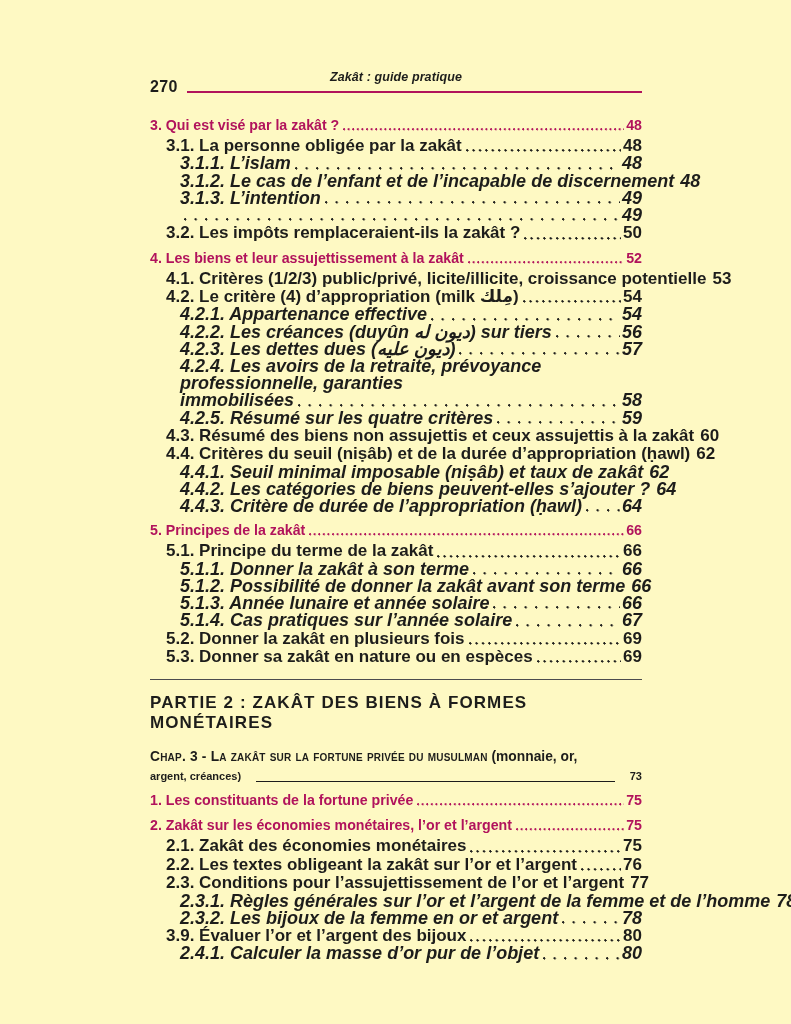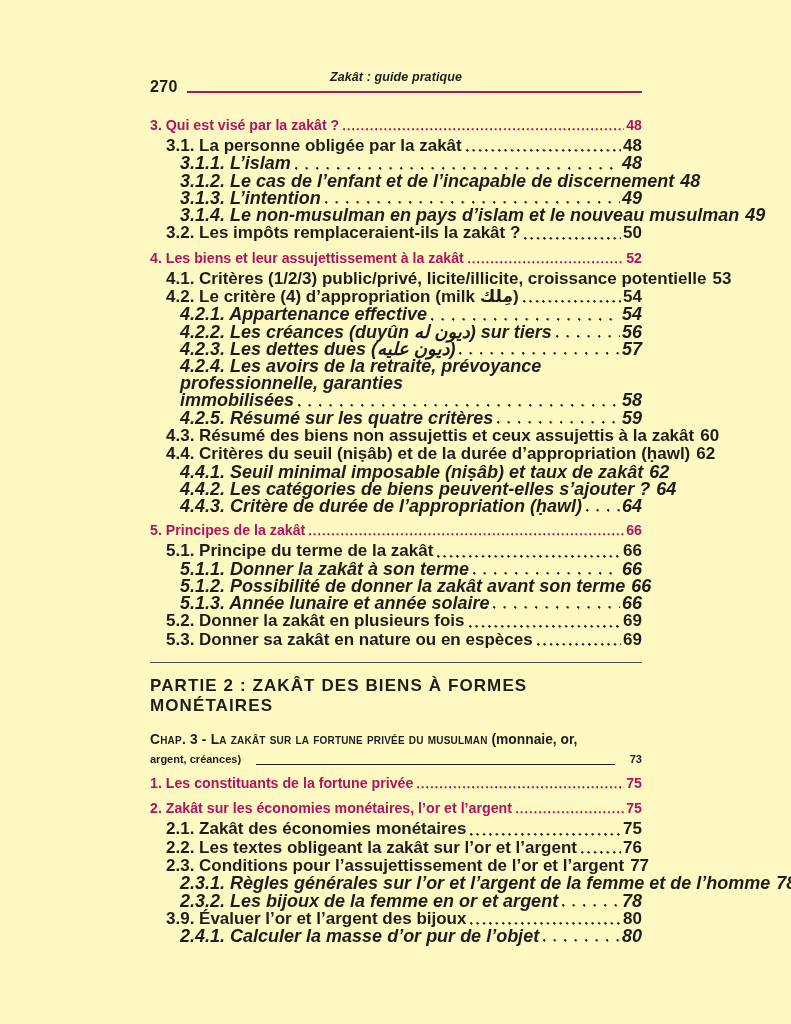--- a/index.html
+++ b/index.html
@@ -90,21 +90,20 @@
           <span class="label">3.1.2. Le cas de l’enfant et de l’incapable de discernement</span>
           <div class="leader"></div>
           <span class="pg">48</span>
         </div>
         <div class="toc-row lv3">
           <span class="label">3.1.3. L’intention</span>
           <div class="leader"></div>
           <span class="pg">49</span>
         </div>
         <div class="toc-row lv3">
-          <span class="label">3.1.4. Le non-musulman en pays d’islam et le nouveau musulman</span>
           <div class="leader"></div>
           <span class="pg">49</span>
         </div>
         <div class="toc-row lv2">
           <span class="label">3.2. Les impôts remplaceraient-ils la zakât ?</span>
           <div class="leader"></div>
           <span class="pg">50</span>
         </div>
         <div class="toc-row lv1">
           <span class="label">4. Les biens et leur assujettissement à la zakât</span>
@@ -189,20 +188,25 @@
         </div>
         <div class="toc-row lv3">
           <span class="label">5.1.2. Possibilité de donner la zakât avant son terme</span>
           <div class="leader"></div>
           <span class="pg">66</span>
         </div>
         <div class="toc-row lv3">
           <span class="label">5.1.3. Année lunaire et année solaire</span>
           <div class="leader"></div>
           <span class="pg">66</span>
+        </div>
+        <div class="toc-row lv3">
+          <span class="label">5.1.4. Cas pratiques sur l’année solaire</span>
+          <div class="leader"></div>
+          <span class="pg">67</span>
         </div>
         <div class="toc-row lv2">
           <span class="label">5.2. Donner la zakât en plusieurs fois</span>
           <div class="leader"></div>
           <span class="pg">69</span>
         </div>
         <div class="toc-row lv2">
           <span class="label">5.3. Donner sa zakât en nature ou en espèces</span>
           <div class="leader"></div>
           <span class="pg">69</span>

